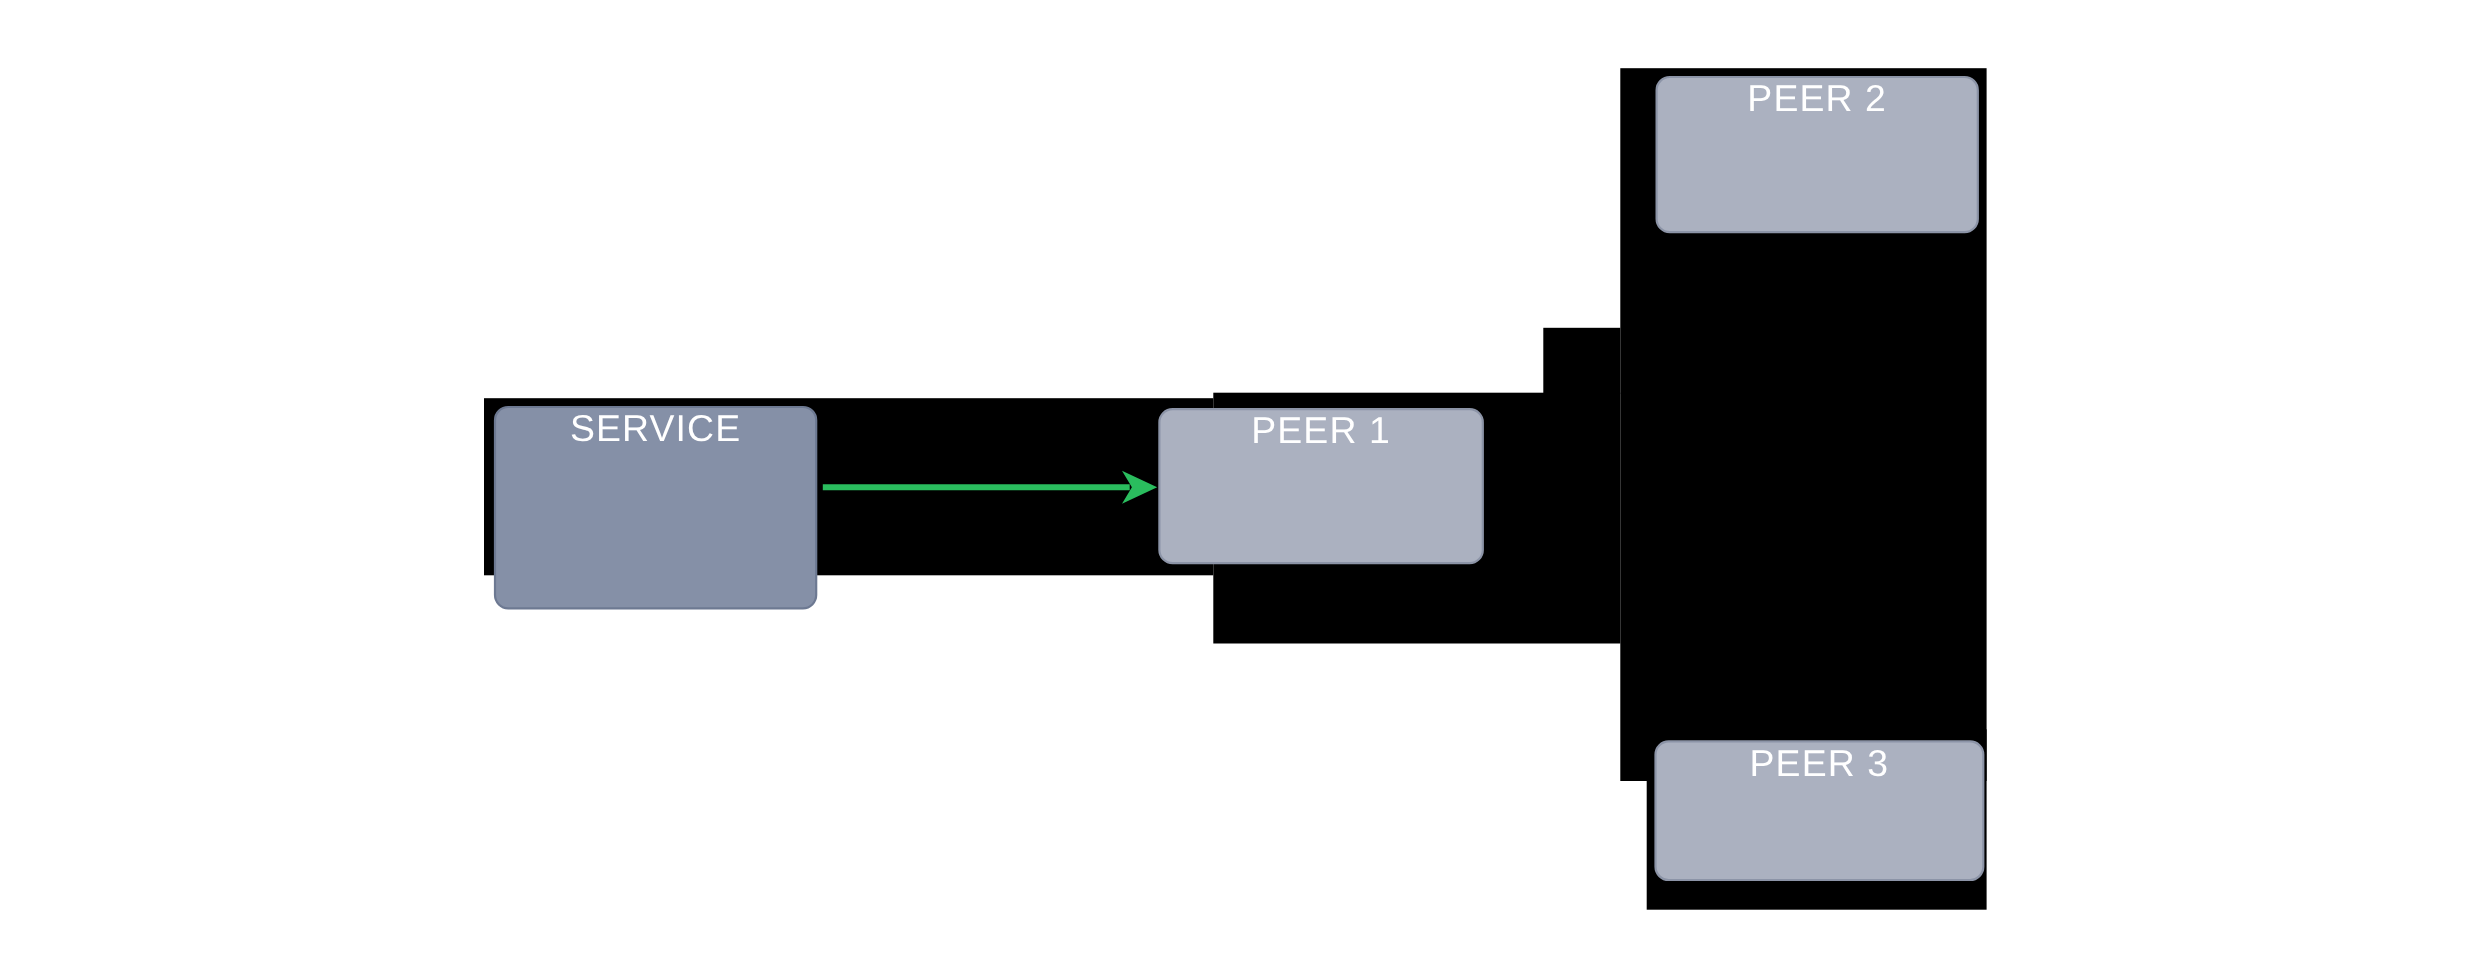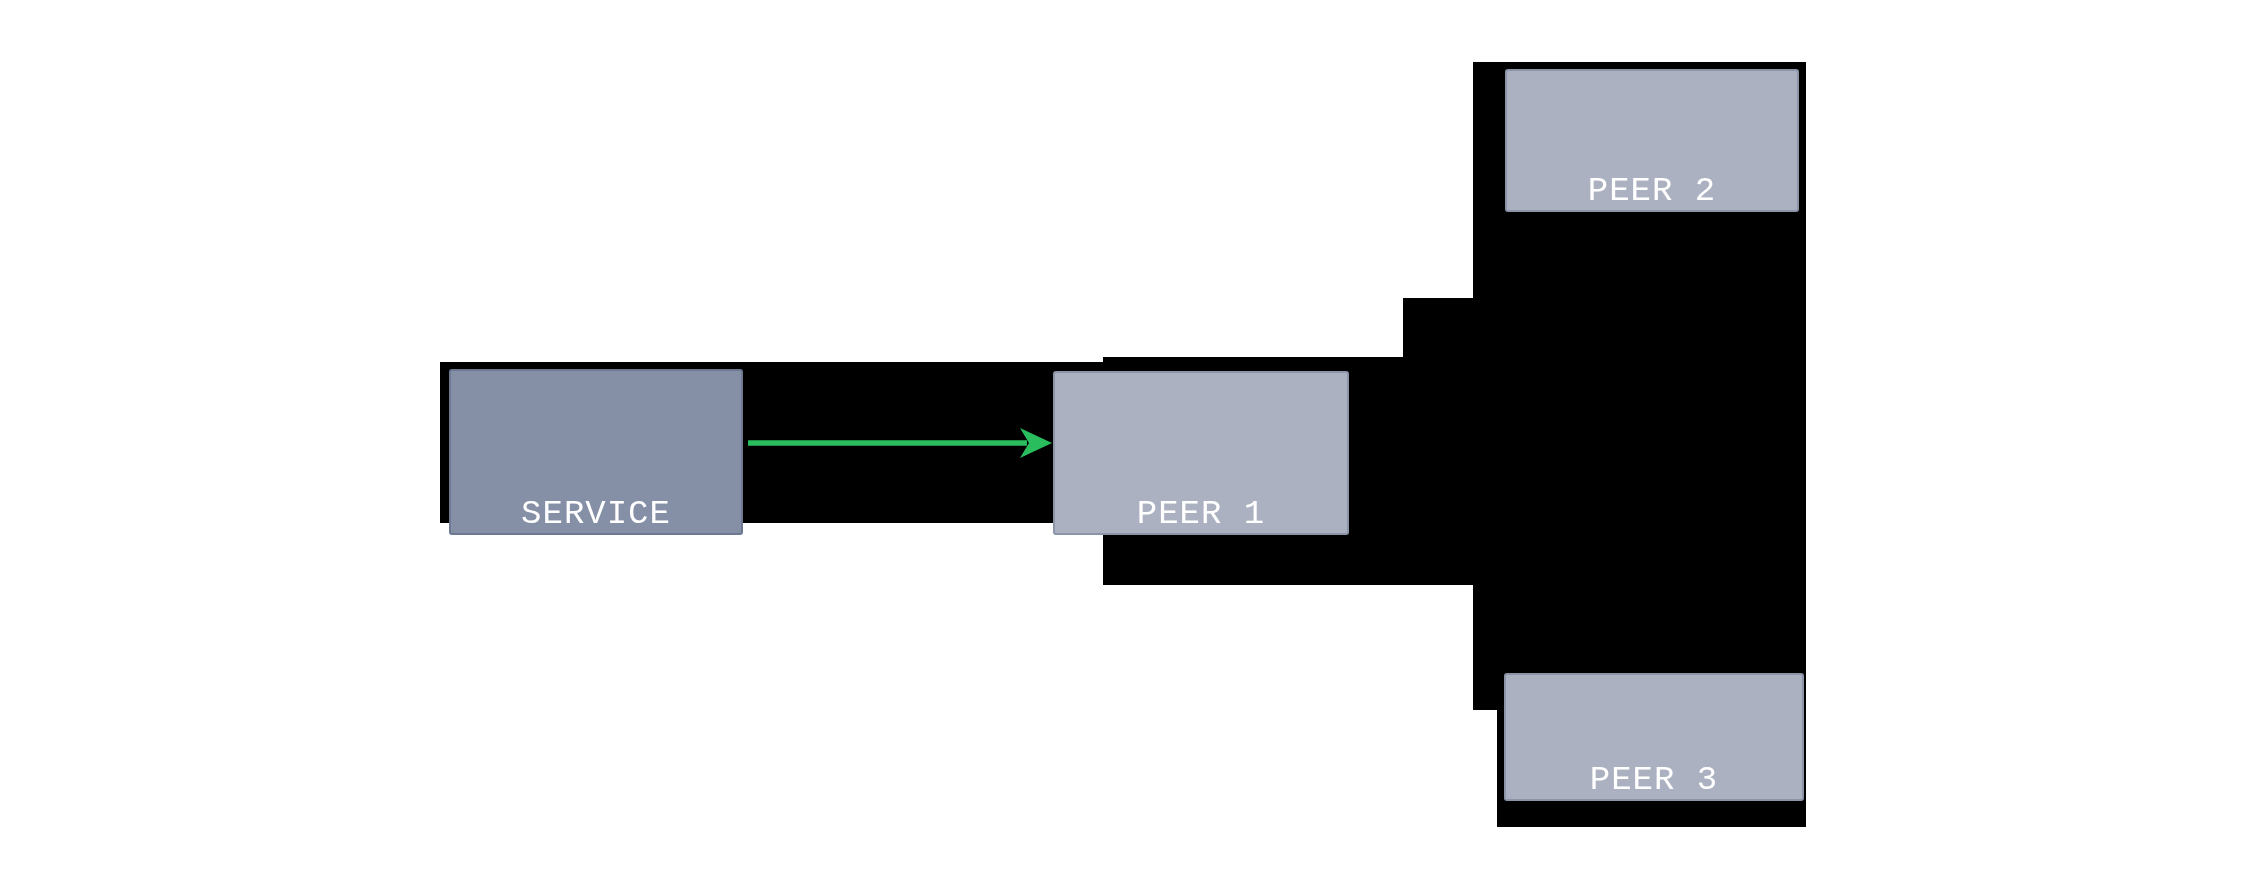--- a/index.html
+++ b/index.html
@@ -30,40 +30,39 @@
     z-index: 2;
     pointer-events: none;
   }
   .arrow-line { stroke: var(--arrow_green, #2abd5e); stroke-width: 5.5; }
   .arrow-head { fill: var(--arrow_green, #2abd5e); }
 
   .node {
     position: absolute;
     z-index: 3;
     display: flex;
-    align-items: flex-end;
+    align-items: flex-start;
     justify-content: center;
-    border-radius: 3px;
+    border-radius: 13px;
     box-sizing: border-box;
     color: var(--label_color, #ffffff);
     font-size: 34px;
     letter-spacing: 1px;
     text-align: center;
-    font-family: Liberation Mono, monospace;
   }
   .node-service {
-    left: 449px; top: 369px; width: 294px; height: 166px;
+    left: 449px; top: 369px; width: 294px; height: 185px;
     background: var(--service_fill, #8590a7);
     border: 2px solid var(--service_border, #6d7992);
   }
   .node-peer {
     background: var(--peer_fill, #abb1c0);
     border: 2px solid var(--peer_border, #8c94a7);
   }
-  .node-peer1 { left: 1053px; top: 371px; width: 296px; height: 164px; }
+  .node-peer1 { left: 1053px; top: 371px; width: 296px; height: 142px; }
   .node-peer2 { left: 1505px; top: 69px;  width: 294px; height: 143px; }
   .node-peer3 { left: 1504px; top: 673px; width: 300px; height: 128px; }
 </style>
 </head>
 <body>
 
 <div class="canvas">
 
   <div class="blk blk-service-band"></div>
   <div class="blk blk-peer1-box"></div>

